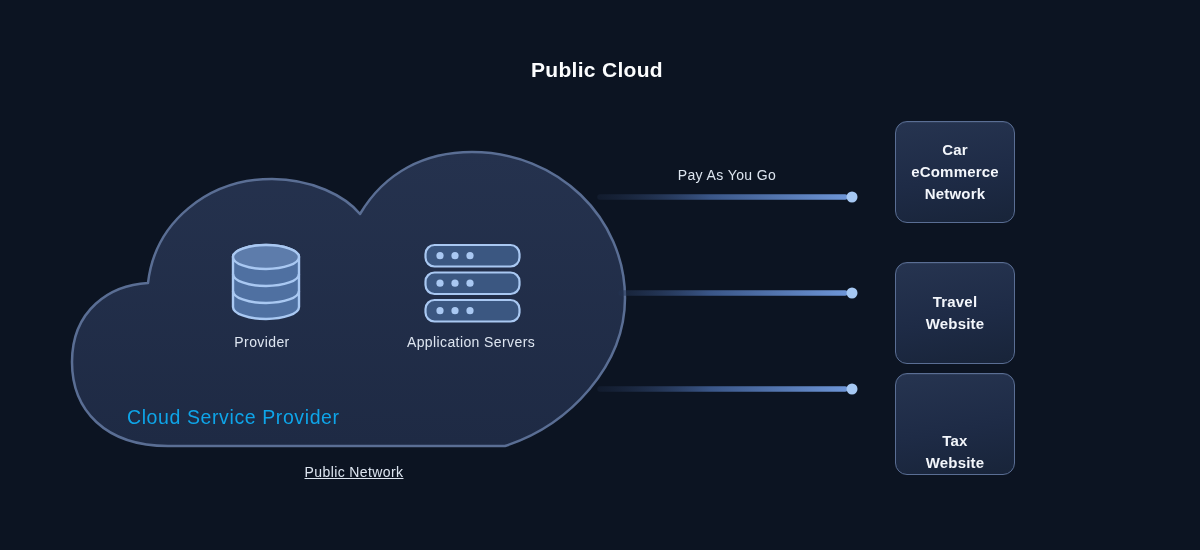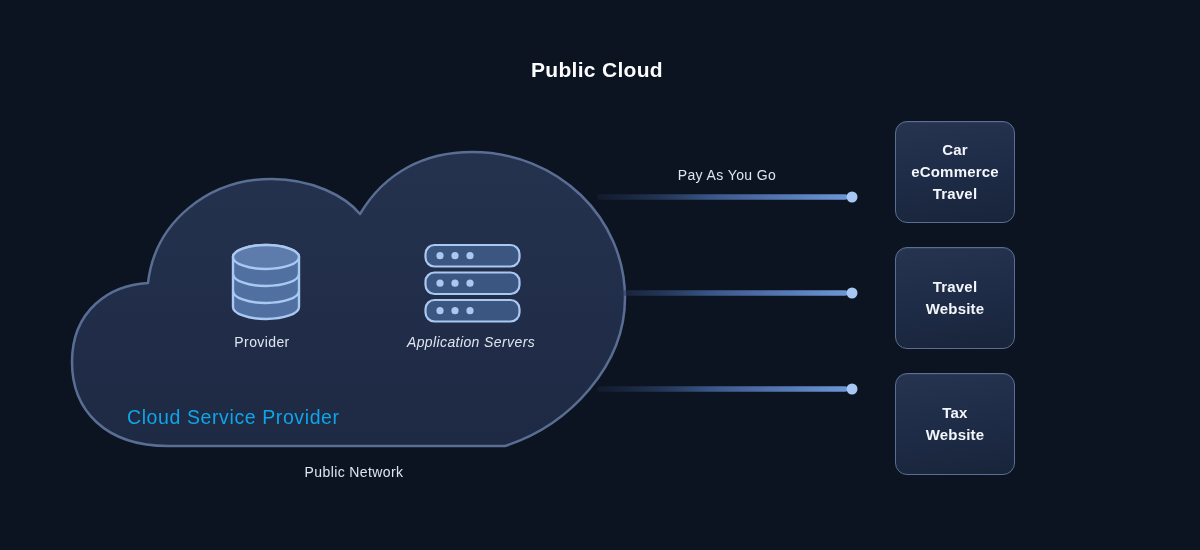--- a/index.html
+++ b/index.html
@@ -62,22 +62,22 @@
   .site-box .site-label {
     color: #f3f6fb;
     font-size: 15px;
     font-weight: 700;
     line-height: 22px;
     text-align: center;
     white-space: pre-line;
     letter-spacing: 0.2px;
   }
   .box-1 { top: 121px; }
-  .box-2 { top: 247px; justify-content: center; }
-  .box-3 { top: 373px; }
+  .box-2 { top: 262px; justify-content: center; }
+  .box-3 { top: 373px; align-items: flex-end; }
 </style>
 </head>
 <body>
 
 <div class="canvas">
 
   <svg class="layer-svg" width="1200" height="550" viewBox="0 0 1200 550">
     <defs>
       <linearGradient id="lineGrad" gradientUnits="userSpaceOnUse" x1="598" y1="0" x2="848" y2="0">
         <stop offset="0" stop-color="#1d2a44" stop-opacity="0.35"></stop>
@@ -134,32 +134,32 @@
           <circle cx="46" cy="12.7" r="3.6"></circle>
         <circle cx="16" cy="40.2" r="3.6"></circle>
           <circle cx="31" cy="40.2" r="3.6"></circle>
           <circle cx="46" cy="40.2" r="3.6"></circle>
         <circle cx="16" cy="67.7" r="3.6"></circle>
           <circle cx="31" cy="67.7" r="3.6"></circle>
           <circle cx="46" cy="67.7" r="3.6"></circle>
       </g>
     </svg>
   </div>
-  <div class="small-label" style="left:471px; top:334px;font-style:italic;">Application Servers</div>
+  <div class="small-label" style="left:471px; top:334px;">Application Servers</div>
 
   <div class="provider-label">Cloud Service Provider</div>
 
-  <div class="small-label" style="left:354px; top:464px;">Public Network</div>
+  <div class="small-label" style="left:354px; top:464px;text-decoration:underline;">Public Network</div>
 
   <div class="small-label" style="left:727px; top:167px;">Pay As You Go</div>
 
   <div class="site-box box-1">
     <div class="site-label">Car
 eCommerce
-Travel</div>
+Network</div>
   </div>
   <div class="site-box box-2">
     <div class="site-label">Travel
 Website</div>
   </div>
   <div class="site-box box-3">
     <div class="site-label">Tax
 Website</div>
   </div>
 

